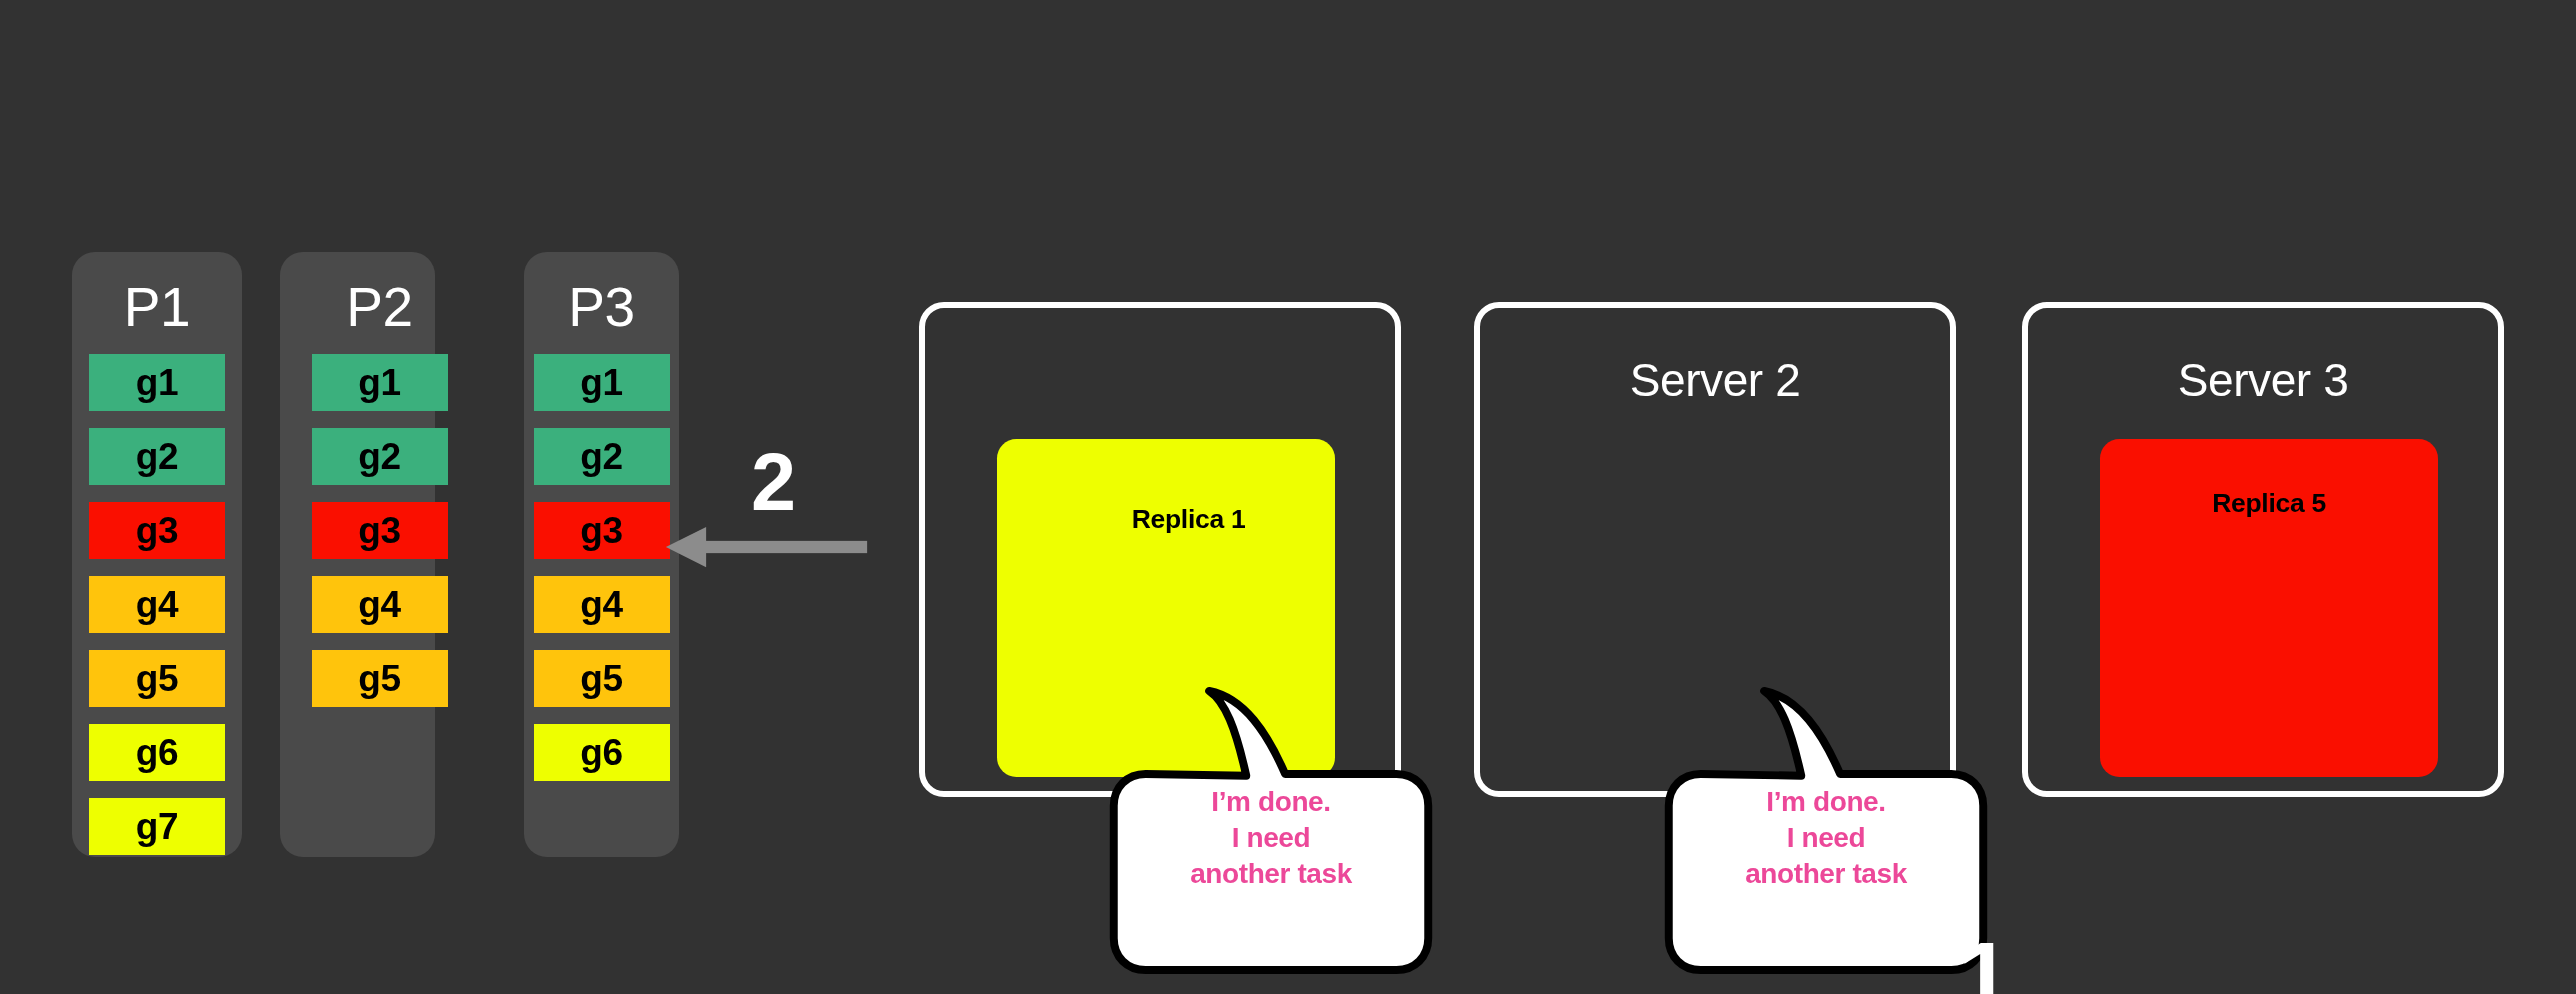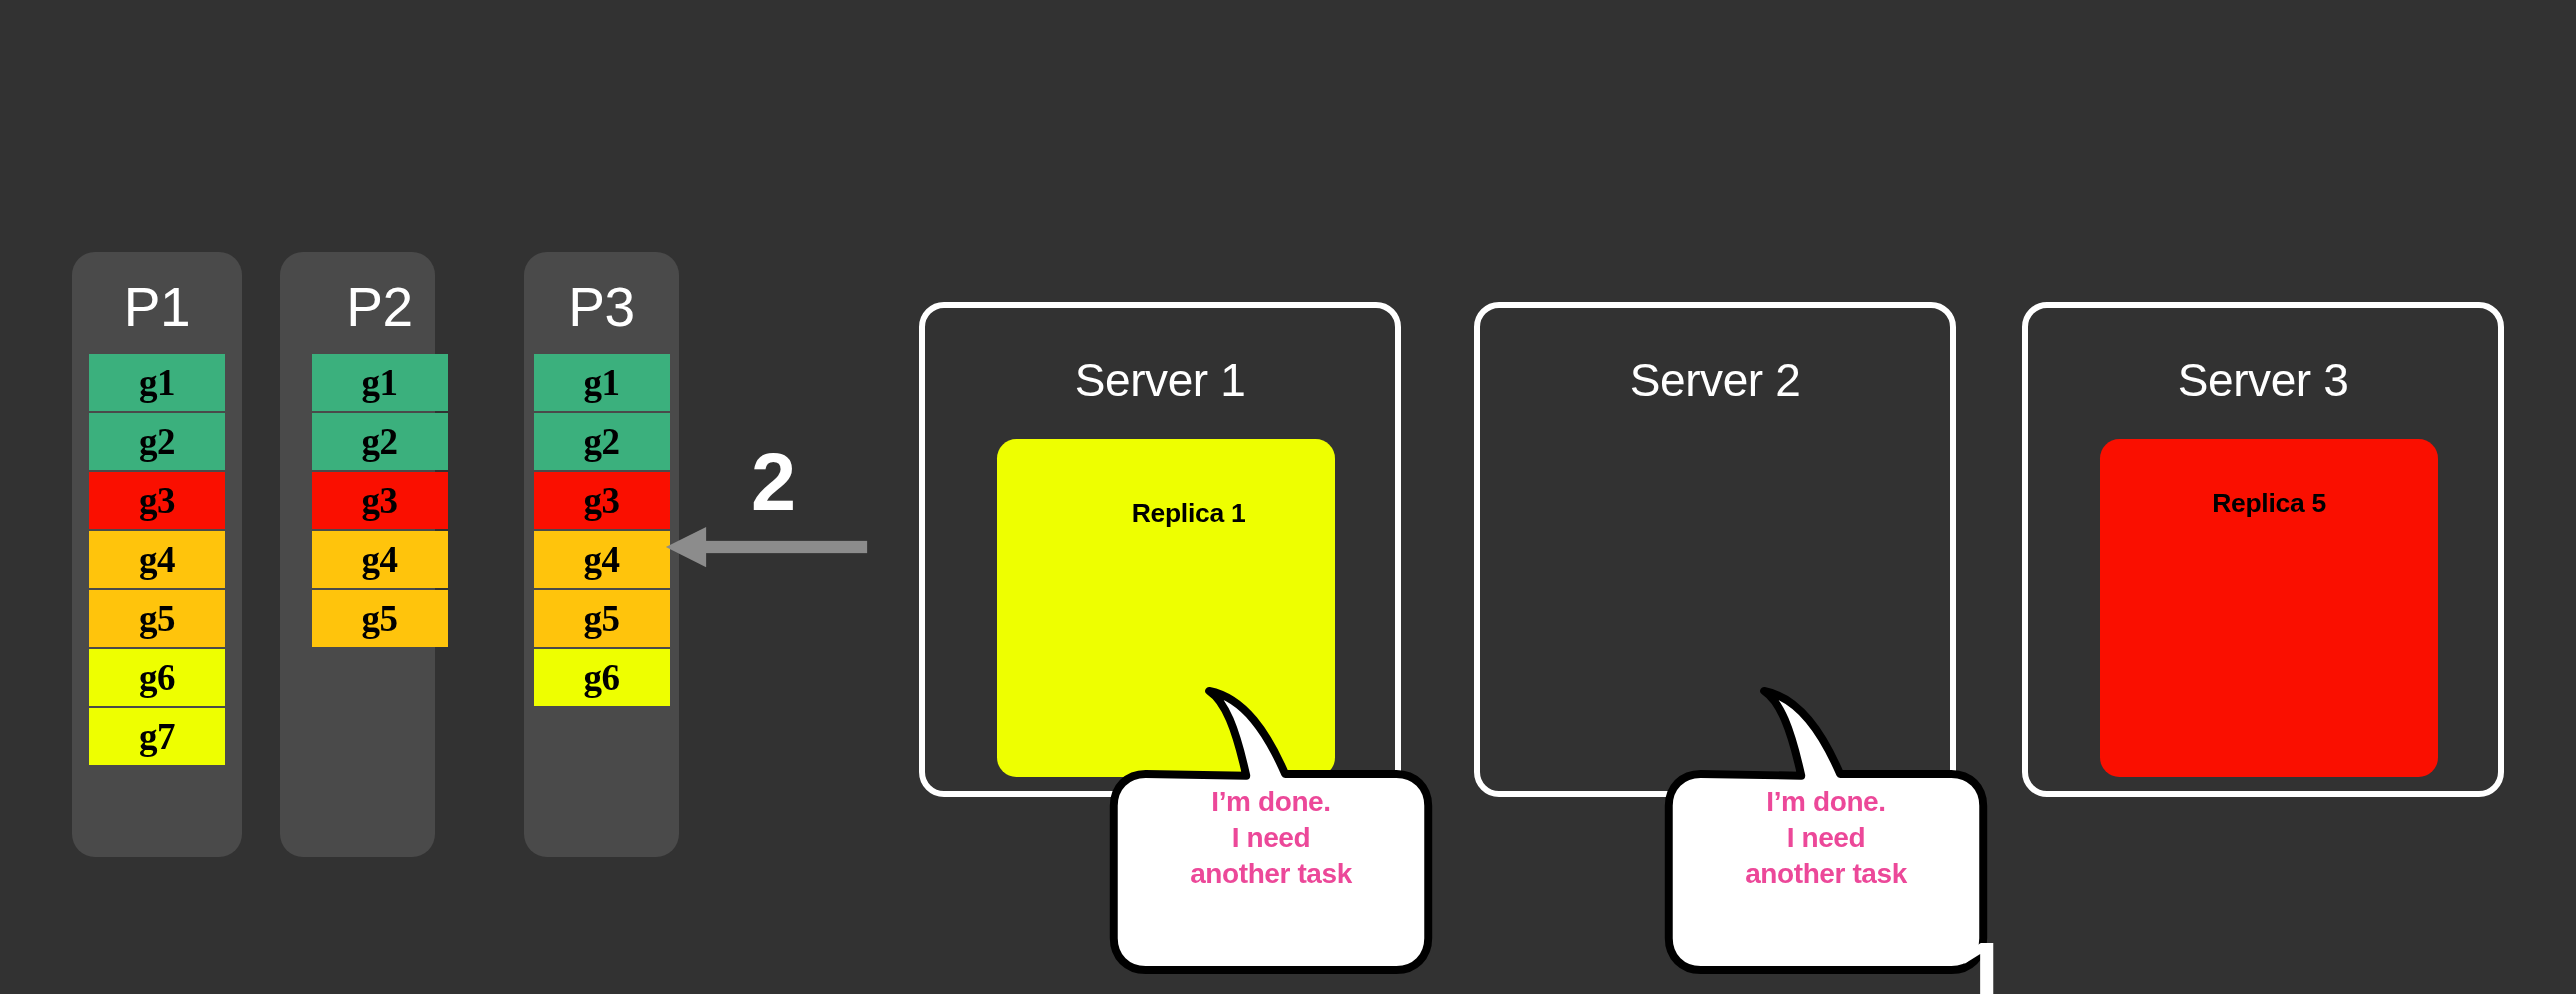--- a/index.html
+++ b/index.html
@@ -38,24 +38,23 @@
     font-weight: 400;
     line-height: 1;
     letter-spacing: -0.4px;
     margin-top: 28px;
     margin-bottom: 19.4px;
     user-select: none;
   }
   .chip-stack {
     display: flex;
     flex-direction: column;
-    gap: 2px;
+    gap: 17px;
     width: 100%;
     align-items: center;
-    font-family: Liberation Serif, serif;
   }
   .chip {
     width: 136px;
     height: 57px;
     display: flex;
     align-items: center;
     justify-content: center;
     color: #000000;
     font-size: 37px;
     font-weight: bold;
@@ -198,23 +197,22 @@
   </div>
 
   <div class="step-number" id="step-2">2</div>
 
   <svg class="arrow" viewBox="0 0 230 48">
     <polygon points="0,24 46,1 46,47" fill="#8c8c8c"></polygon>
     <rect x="44" y="17" width="186" height="14" fill="#8c8c8c"></rect>
   </svg>
 
   <div class="server" id="server-1" style="left:919px; top:302px; width:482px; height:495px;">
-    <div class="server-title" style="top:49px;">Server 1</div>
     <div class="replica" style="left:72px; top:131px; width:338px; height:338px; background:#eeff00;">
-      <div class="replica-label" style="top:61px;padding-left:45px;">Replica 1</div>
+      <div class="replica-label" style="top:67px;padding-left:45px;">Replica 1</div>
     </div>
   </div>
 
   <div class="server" id="server-2" style="left:1474px; top:302px; width:482px; height:495px;">
     <div class="server-title" style="top:49px;">Server 2</div>
   </div>
 
   <div class="server" id="server-3" style="left:2022px; top:302px; width:482px; height:495px;">
     <div class="server-title" style="top:49px;">Server 3</div>
     <div class="replica" style="left:72px; top:131px; width:338px; height:338px; background:#fa0f00;">

